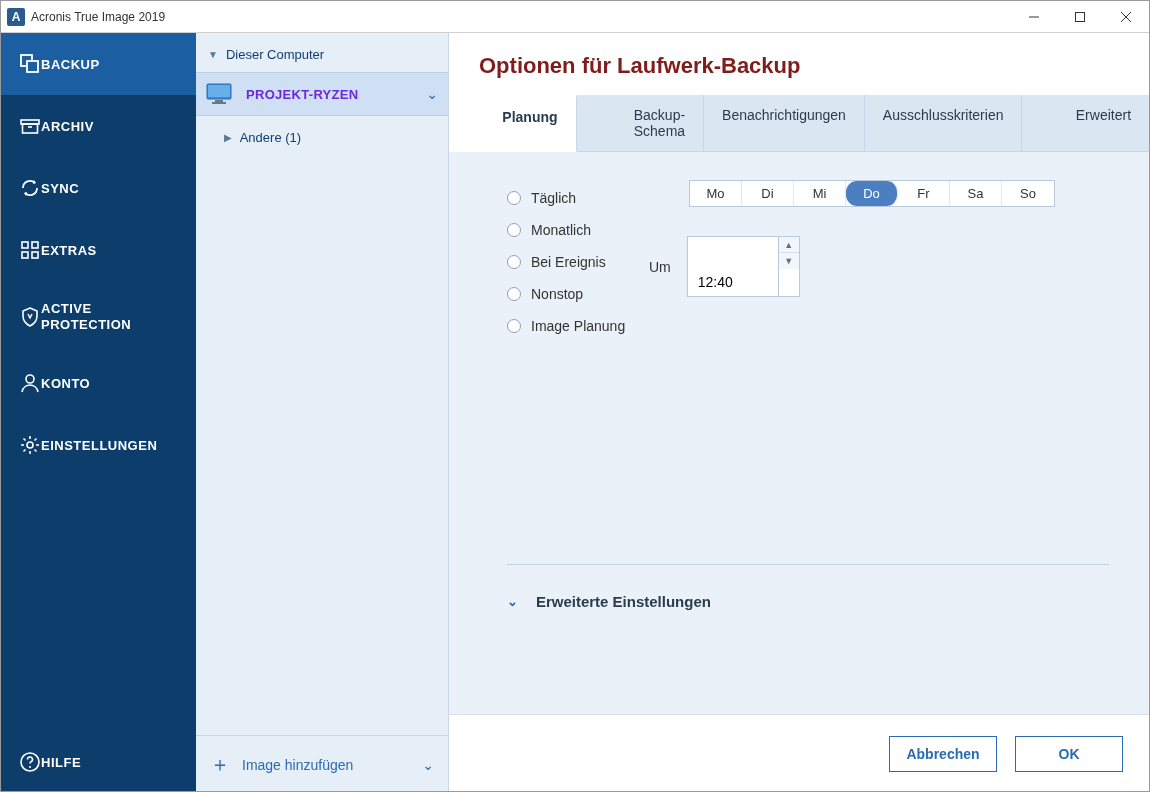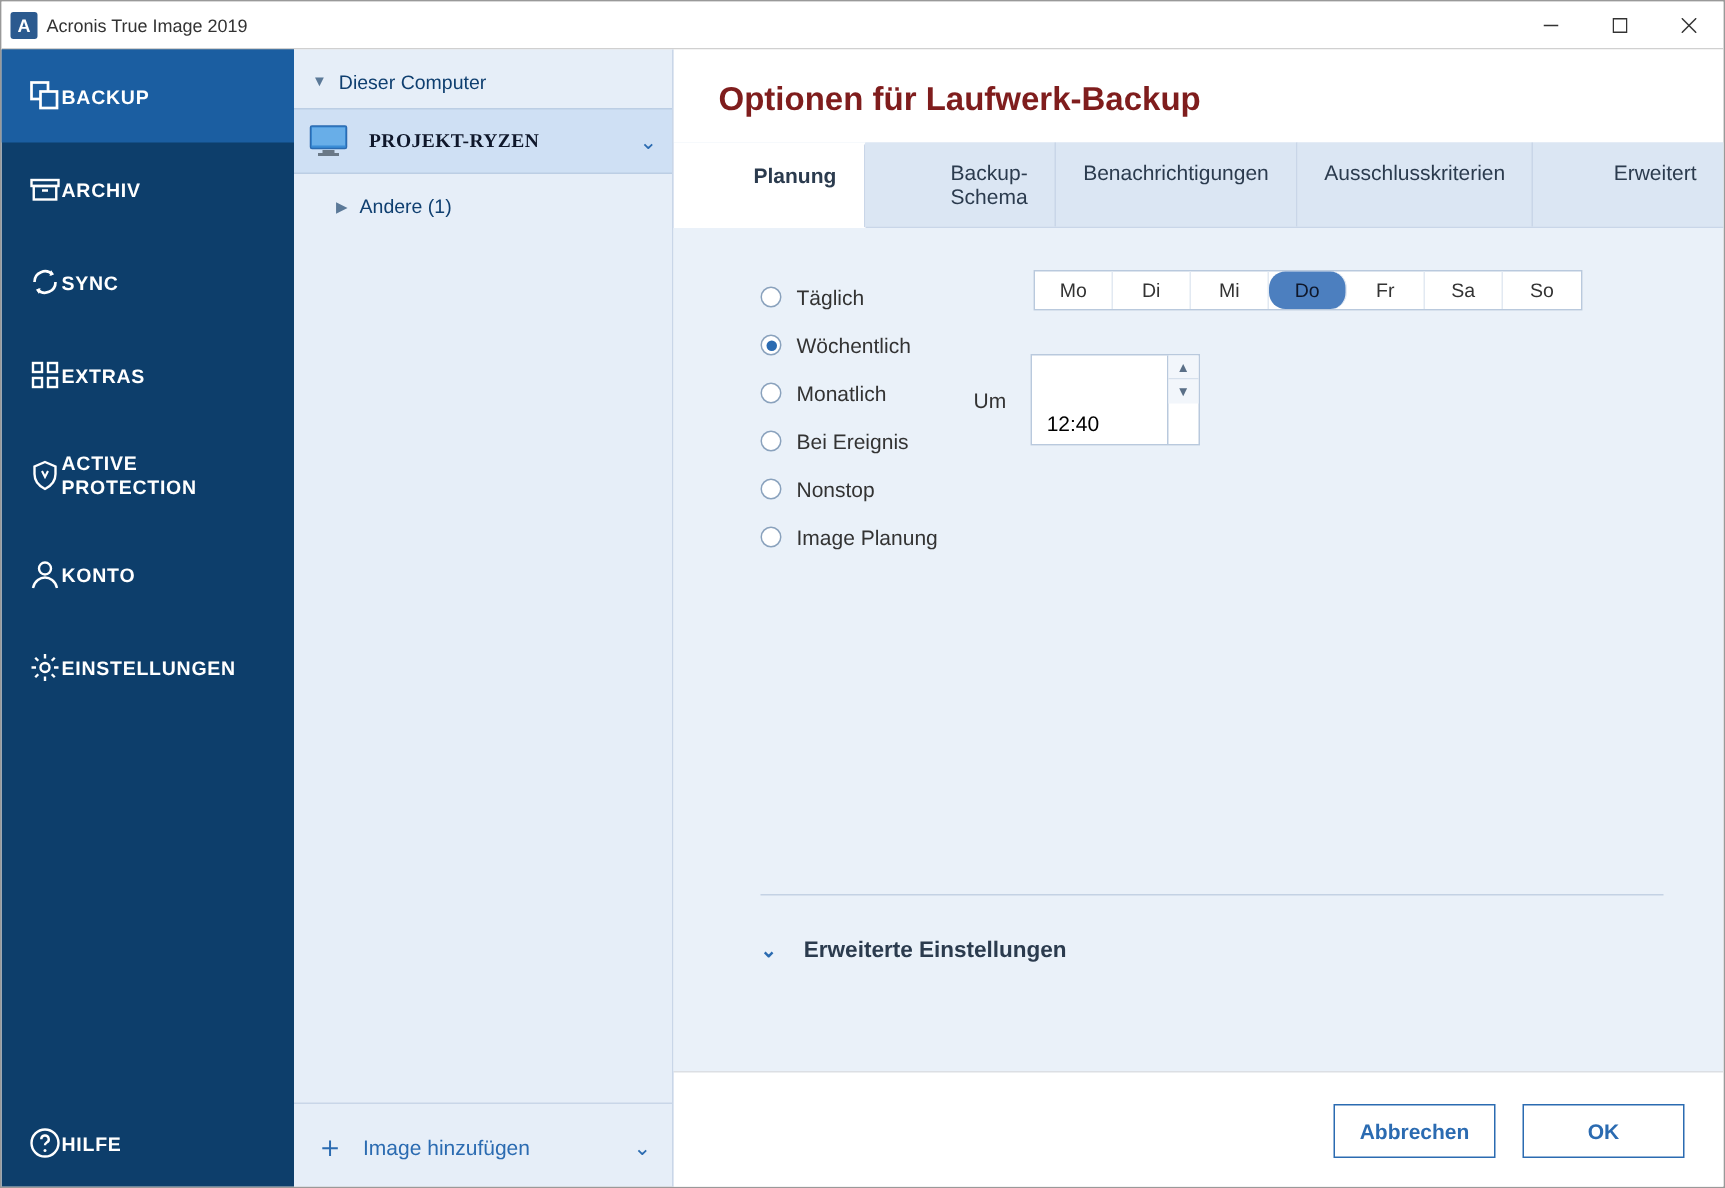--- a/index.html
+++ b/index.html
@@ -23,21 +23,21 @@
 .leftnav .spacer { flex: 1; }
 .nav-bottom { border-top: 0; }
 
 
 .midcol { width: 253px; background: #e6eef8; border-right: 1px solid #c9d6e8; display: flex; flex-direction: column; position: relative; }
 .mid-header { padding: 14px 12px 10px 12px; color: #0f3f70; font-size: 13px; display:flex; align-items:center; gap:8px; }
 .tree-caret { font-size: 10px; color:#5b7998; }
 .mid-item { padding: 10px 10px 10px 10px; display:flex; align-items:center; gap:14px; font-size:13px; }
 .mid-item.selected { background:#cfe0f4; border-top:1px solid #bccee4; border-bottom:1px solid #bccee4; }
 .mid-item .monitor-icon { width: 26px; height: 22px; }
-.mid-item .label { flex:1; font-weight:600; color:#0f172a; letter-spacing:.3px;font-family:Liberation Serif, serif; }
+.mid-item .label { flex:1; font-weight:600; color:#6d28d9; letter-spacing:.3px; }
 .mid-item .chev { color:#2b6bb1; font-size:14px; }
 .mid-sub { padding: 14px 12px 10px 28px; color:#0f3f70; font-size:13px; display:flex; align-items:center; gap:8px; }
 .mid-bottom { position:absolute; bottom:0; left:0; right:0; height:58px; border-top:1px solid #c9d6e8; display:flex; align-items:center; padding:0 14px; gap:12px; color:#2b6bb1; font-size:14px; }
 .mid-bottom .plus { font-size:20px; font-weight:400; }
 .mid-bottom .chev { margin-left:auto; font-size:14px; }
 
 
 .main { flex:1; background:#fff; display:flex; flex-direction:column; }
 .main-title { padding: 20px 30px 16px 30px; font-size: 22px; font-weight:600; color:#7f1d1d; }
 .tabs { display:flex; border-bottom:1px solid #c9d6e8; background:#dbe6f3; }
@@ -49,21 +49,21 @@
 .panel-body { padding: 38px 40px 20px 58px; background:#eaf1f9; flex:1; position:relative; }
 
 .radios { display:flex; flex-direction:column; gap:16px; font-size:14px; color:#333; }
 .radio-row { display:flex; align-items:center; gap:10px; cursor:pointer; }
 .radio-dot { width:14px; height:14px; border:1.5px solid #8aa2bd; border-radius:50%; display:flex; align-items:center; justify-content:center; background:#fff;}
 .radio-row.selected .radio-dot::after { content:""; width:7px; height:7px; background:#2b6bb1; border-radius:50%; }
 
 .day-strip { position:absolute; top:28px; left:240px; display:flex; border:1px solid #b9c9dd; background:#fff; }
 .day { width:52px; height:25px; display:flex; align-items:center; justify-content:center; font-size:13px; color:#333; border-right:1px solid #e2e9f2; cursor:pointer;}
 .day:last-child{border-right:none;}
-.day.sel { background:#4c7fbf; color:#0f172a;border-radius:11px; }
+.day.sel { background:#4c7fbf; color:#ffffff;border-radius:11px; }
 
 .time-row { position:absolute; top:84px; left:200px; display:flex; align-items:center; gap:16px; font-size:14px; color:#333; }
 .time-box { display:flex; border:1px solid #b9c9dd; background:#fff; }
 .time-input { width:90px; padding:6px 10px; font-size:14px; border:none; outline:none;margin-top:31px; }
 .spinners { display:flex; flex-direction:column; border-left:1px solid #b9c9dd; }
 .spin { width:20px; height:16px; display:flex; align-items:center; justify-content:center; font-size:9px; color:#5a6f87; background:#f2f6fb; cursor:pointer; border-bottom:1px solid #d6e0ec;}
 .spin:last-child{border-bottom:none;}
 
 .hr { border:none; border-top:1px solid #c4d2e4; margin:44px 0 0 0; }
 
@@ -224,24 +224,20 @@
       <div class="tab"><span>Ausschlusskriterien</span></div>
       <div class="tab"><span>Erweitert</span></div>
     </div>
 
     <div class="panel-body">
       <div class="radios">
         <div class="radio-row">
             <span class="radio-dot"></span>
             <span>Täglich</span>
           </div>
-        <div class="radio-row selected">
-            <span class="radio-dot"></span>
-            <span>Wöchentlich</span>
-          </div>
         <div class="radio-row">
             <span class="radio-dot"></span>
             <span>Monatlich</span>
           </div>
         <div class="radio-row">
             <span class="radio-dot"></span>
             <span>Bei Ereignis</span>
           </div>
         <div class="radio-row">
             <span class="radio-dot"></span>

